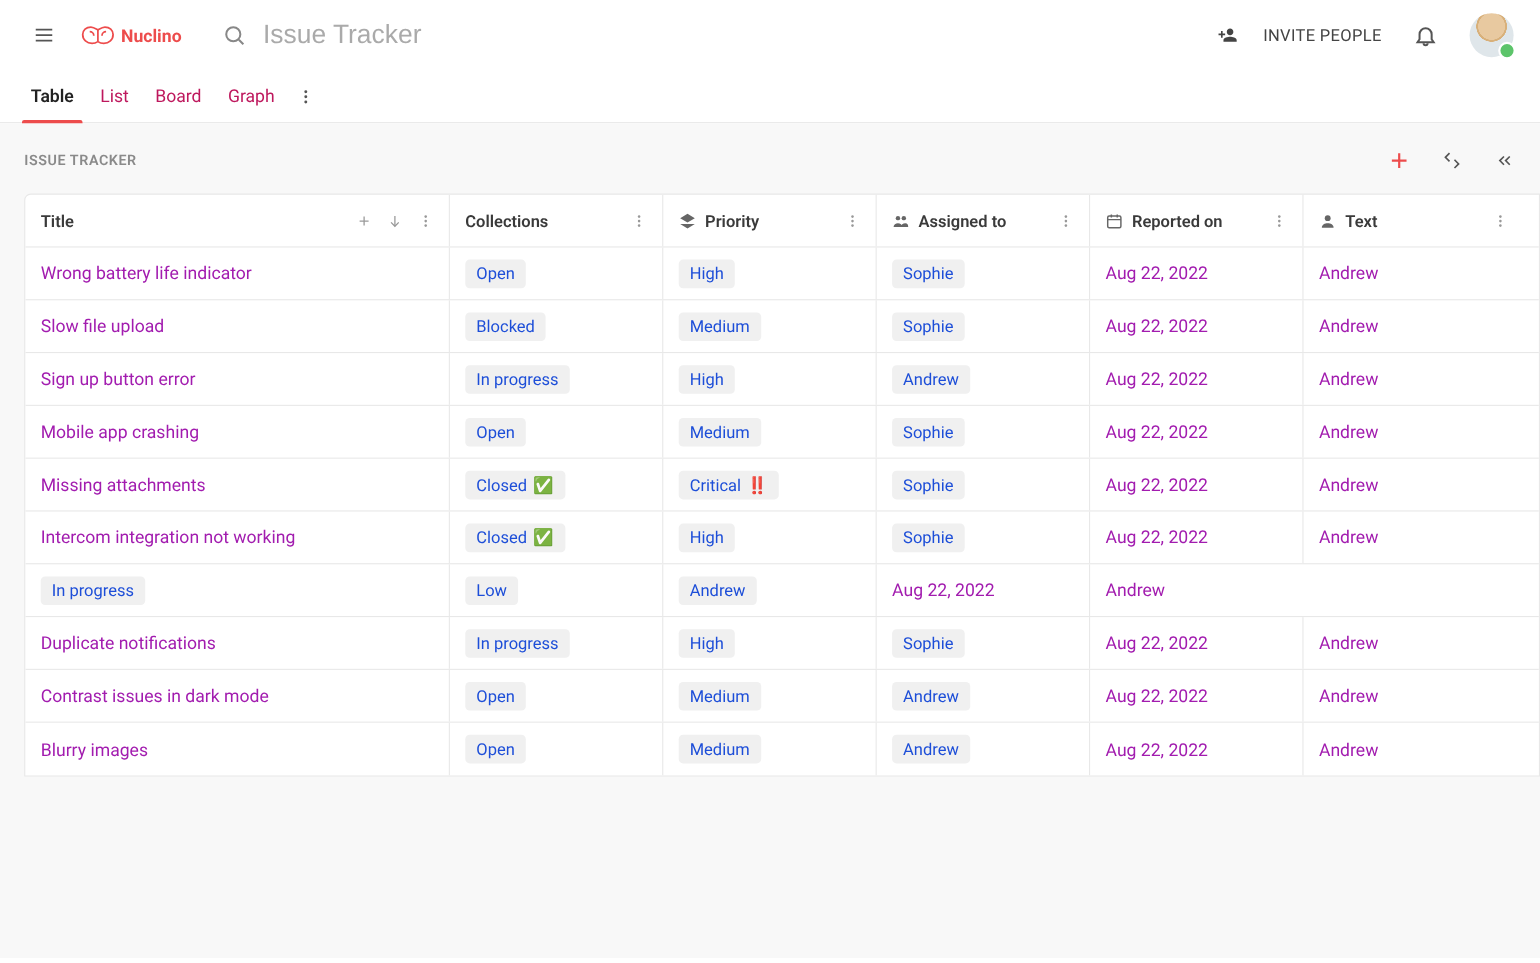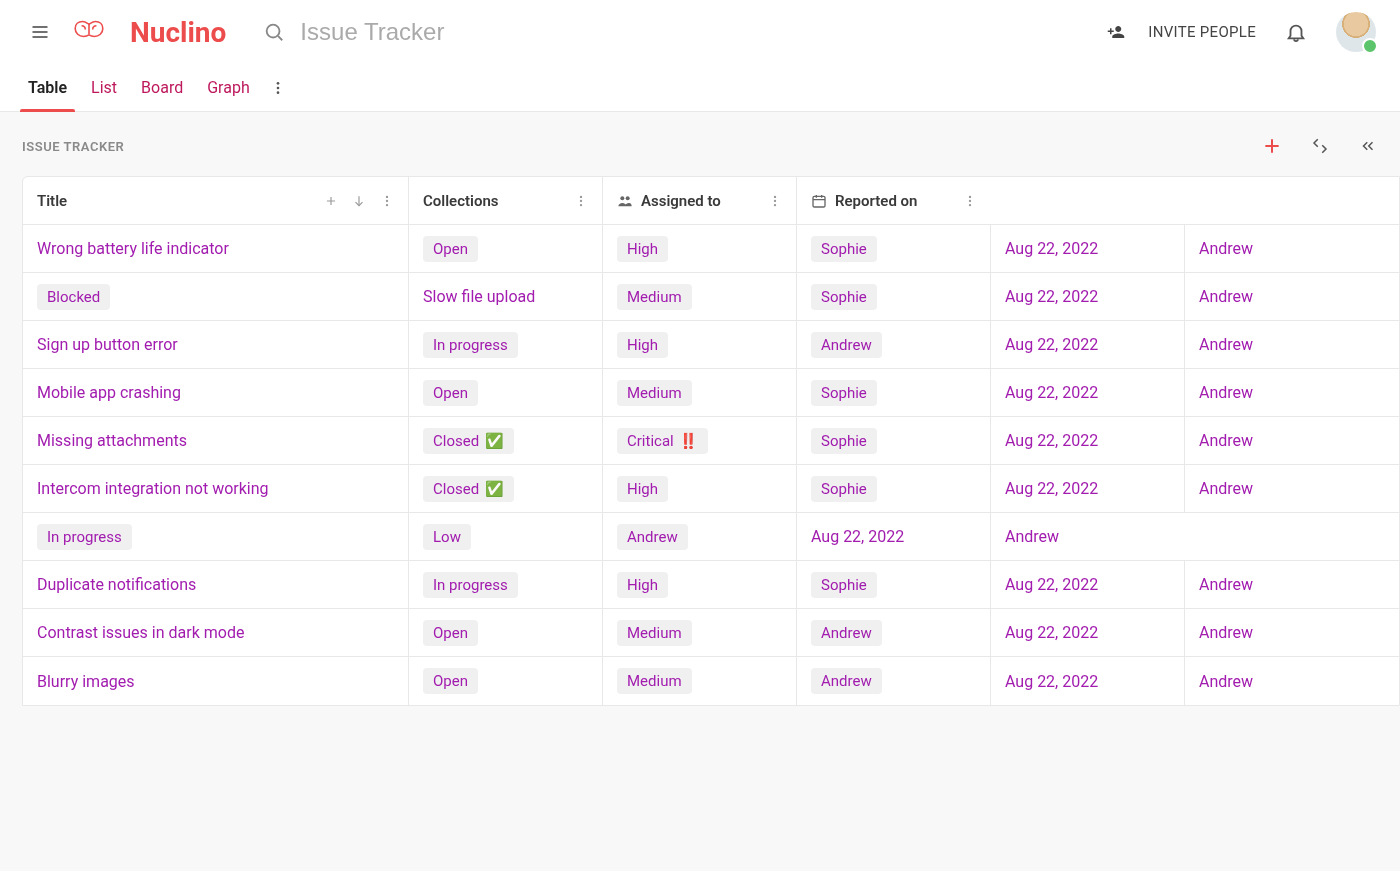--- a/index.html
+++ b/index.html
@@ -30,24 +30,24 @@
     gap: 16px;
   }
   .icon-btn {
     width: 32px; height: 32px;
     display: inline-flex; align-items: center; justify-content: center;
     color: #555;
     cursor: pointer;
     border-radius: 4px;
   }
   .logo {
-    display: flex; align-items: flex-start; gap: 24px;
+    display: flex; align-items: center; gap: 4px;
     color: var(--brand-red);
     font-weight: 700;
-    font-size: 28px;
+    font-size: 16px;
     cursor: pointer;
   }
   .logo svg { width: 34px; height: 26px; }
   .search-area {
     display: flex; align-items: center; gap: 8px;
     margin-left: 16px;
     flex: 1;
   }
   .search-area input {
     border: none; outline: none;
@@ -179,21 +179,21 @@
   .grid-row .cell {
     height: 100%;
     display: flex; align-items: center;
     padding: 0 14px;
     border-right: 1px solid var(--border);
   }
   .grid-row .cell:last-child { border-right: none; }
 
   .chip {
     background: var(--chip-bg);
-    color: #a21caf;
+    color: #1d4ed8;
     padding: 4px 10px;
     border-radius: 4px;
     font-size: 15px;
     display: inline-flex; align-items: center; gap: 6px;
   }
   .chip-emoji { font-size: 15px; }
 
   .plain { color: #a21caf; }
 
   svg { display: block; }
@@ -324,20 +324,37 @@
               <circle cx="12" cy="5" r="2"></circle>
               <circle cx="12" cy="12" r="2"></circle>
               <circle cx="12" cy="19" r="2"></circle>
             </svg>
           </span>
       </div>
       <div class="cell">
         <span class="col-label">
           <span class="col-icon">
               <svg width="16" height="16" viewBox="0 0 24 24" fill="currentColor">
+                <path d="M12 2 2 8l10 6 10-6-10-6zM2 16l10 6 10-6"></path>
+              </svg>
+            </span>
+          <span>Priority</span>
+        </span>
+        <span class="head-more">
+            <svg width="14" height="14" viewBox="0 0 24 24" fill="currentColor">
+              <circle cx="12" cy="5" r="2"></circle>
+              <circle cx="12" cy="12" r="2"></circle>
+              <circle cx="12" cy="19" r="2"></circle>
+            </svg>
+          </span>
+      </div>
+      <div class="cell">
+        <span class="col-label">
+          <span class="col-icon">
+              <svg width="16" height="16" viewBox="0 0 24 24" fill="currentColor">
                 <circle cx="8" cy="8" r="3"></circle>
                 <circle cx="16" cy="8" r="3"></circle>
                 <path d="M2 20c0-3 3-5 6-5s6 2 6 5M12 20c0-3 3-5 6-5s4 2 4 5"></path>
               </svg>
             </span>
           <span>Assigned to</span>
         </span>
         <span class="head-more">
             <svg width="14" height="14" viewBox="0 0 24 24" fill="currentColor">
               <circle cx="12" cy="5" r="2"></circle>
@@ -359,20 +376,38 @@
           <span>Reported on</span>
         </span>
         <span class="head-more">
             <svg width="14" height="14" viewBox="0 0 24 24" fill="currentColor">
               <circle cx="12" cy="5" r="2"></circle>
               <circle cx="12" cy="12" r="2"></circle>
               <circle cx="12" cy="19" r="2"></circle>
             </svg>
           </span>
       </div>
+      <div class="cell">
+        <span class="col-label">
+          <span class="col-icon">
+              <svg width="16" height="16" viewBox="0 0 24 24" fill="currentColor">
+                <circle cx="12" cy="8" r="4"></circle>
+                <path d="M4 21c0-4 4-6 8-6s8 2 8 6"></path>
+              </svg>
+            </span>
+          <span>Text</span>
+        </span>
+        <span class="head-more">
+            <svg width="14" height="14" viewBox="0 0 24 24" fill="currentColor">
+              <circle cx="12" cy="5" r="2"></circle>
+              <circle cx="12" cy="12" r="2"></circle>
+              <circle cx="12" cy="19" r="2"></circle>
+            </svg>
+          </span>
+      </div>
     </div>
 
     <div id="grid-body">
         <div class="grid-row">
           <div class="cell">
             <span class="plain">Wrong battery life indicator</span>
           </div>
           <div class="cell">
             <span class="chip">
               <span>Open</span>
@@ -390,26 +425,26 @@
           </div>
           <div class="cell">
             <span class="plain">Aug 22, 2022</span>
           </div>
           <div class="cell">
             <span class="plain">Andrew</span>
           </div>
         </div>
         <div class="grid-row">
           <div class="cell">
+            <span class="plain">Slow file upload</span>
+          </div>
+          <div class="cell">
             <span class="chip">
               <span>Blocked</span>
             </span>
-          </div>
-          <div class="cell">
-            <span class="plain">Slow file upload</span>
           </div>
           <div class="cell">
             <span class="chip">
               <span>Medium</span>
             </span>
           </div>
           <div class="cell">
             <span class="chip">
               <span>Sophie</span>
             </span>

